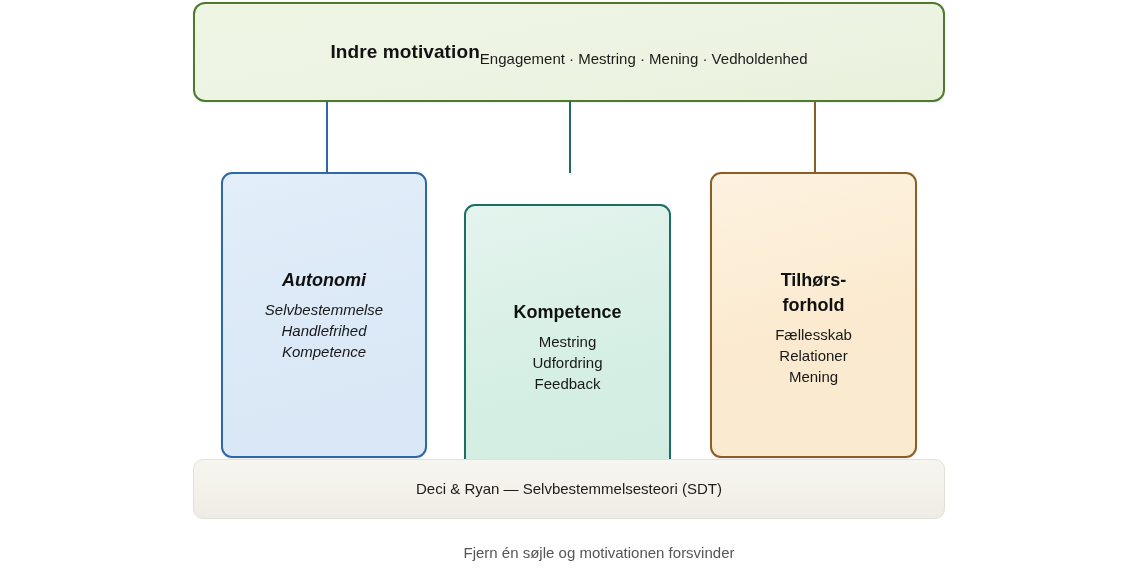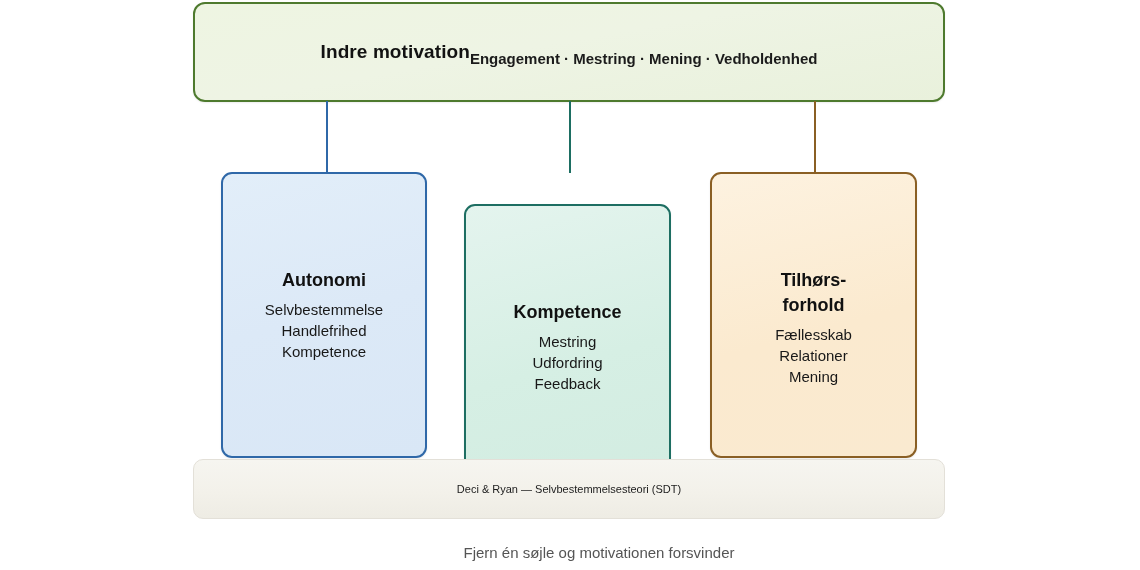--- a/index.html
+++ b/index.html
@@ -41,21 +41,21 @@
   .crown-title {
     font-size: 19px;
     font-weight: bold;
     line-height: 24px;
     color: #121212;
     letter-spacing: 0.1px;
   }
   .crown-sub {
     margin-top: 12px;
     font-size: 15px;
-    font-weight: bold;
+    font-weight: normal;
     line-height: 19px;
     color: #1b1b1b;
   }
 
   
   .connector {
     position: absolute;
     width: 2px;
     top: 101px;
     height: 72px;
@@ -95,20 +95,21 @@
     text-align: center;
     color: #181818;
   }
   .pillar .p-list div { white-space: nowrap; }
 
   .pillar.p1 {
     left: 221px;
     width: 206px;
     border-color: #2f68a8;
     background: linear-gradient(165deg, #e2eef9 0%, #dce9f7 50%, #d9e7f6 100%);
+    font-style: italic;
   }
   .pillar.p2 {
     left: 464px;
     width: 207px;
     border-color: #1d6e62;
     background: linear-gradient(165deg, #e4f4ee 0%, #d6efe4 55%, #d2ece1 100%);
     margin-top: 32px;
   }
   .pillar.p3 {
     left: 710px;
@@ -128,21 +129,21 @@
     height: 60px;
     box-sizing: border-box;
     border: 1px solid #e3e0d8;
     border-radius: 10px;
     background: linear-gradient(180deg, #f6f5f0 0%, #f3f1ea 55%, #eeece4 100%);
     display: flex;
     align-items: center;
     justify-content: center;
   }
   .footer-bar-text {
-    font-size: 11px;
+    font-size: 15px;
     line-height: 20px;
     color: #1c1c1c;
   }
 
   
   .caption {
     position: absolute;
     left: 0;
     top: 543px;
     width: 1140px;

